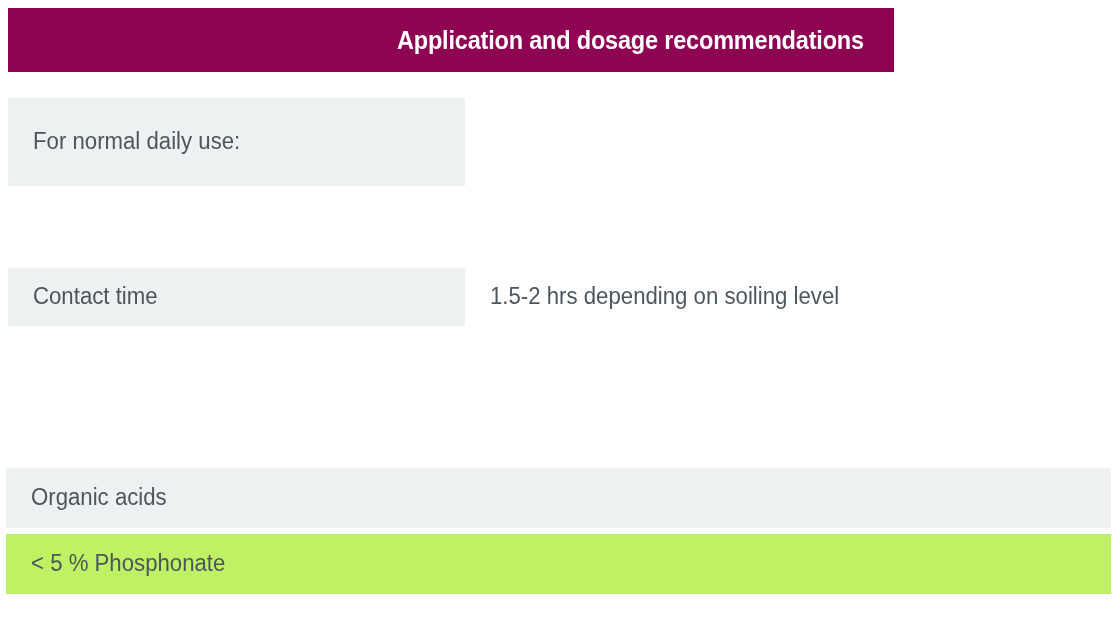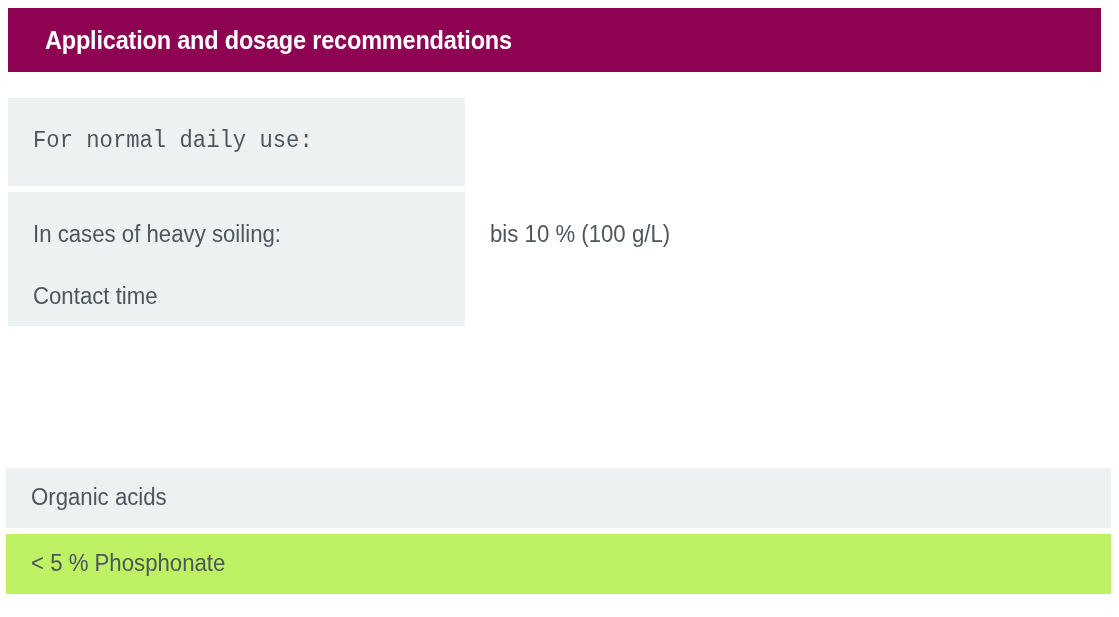--- a/index.html
+++ b/index.html
@@ -18,26 +18,27 @@
     position: relative;
     width: 1119px;
     height: 617px;
     background: #ffffff;
   }
 
   
   .section-header {
     position: absolute;
     left: 8px;
-    width: 1093px;
+    width: 886px;
     background: #8e0453;
     display: flex;
     align-items: center;
     box-sizing: border-box;
     padding-left: 37px;
+    justify-content: flex-end;
   }
   .section-header-title {
     color: #ffffff;
     font-weight: bold;
     font-size: 25px;
     letter-spacing: -0.2px;
     line-height: 1;
     white-space: nowrap;
     transform: scaleX(0.94);
     transform-origin: left center;
@@ -74,21 +75,21 @@
   .cell-text {
     color: #4c565c;
     font-size: 23px;
     line-height: 1.1;
     white-space: nowrap;
     transform: scaleX(0.965);
     transform-origin: left center;
   }
 
   
-  #row-normal-use   { top: 98px;  width: 1105px; height: 88px; font-family: Liberation Mono, monospace; }
+  #row-normal-use   { top: 98px;  width: 1105px; height: 88px; }
   #row-heavy-soil   { top: 192px; width: 1105px; height: 86px; }
   #row-contact-time { top: 268px; width: 1105px; height: 58px; }
 
   
   .row-full {
     position: absolute;
     left: 6px;
     width: 1105px;
     box-sizing: border-box;
     display: flex;
@@ -109,32 +110,27 @@
   <div class="section-header" id="header-application">
     <span class="section-header-title">Application and dosage recommendations</span>
   </div>
 
   <div class="row" id="row-normal-use">
     <div class="row-cell cell-label">
       <span class="cell-text">For normal daily use:</span>
     </div>
   </div>
 
-  <div class="row" id="row-heavy-soil">
-    <div class="row-cell cell-label">
-      <span class="cell-text">In cases of heavy soiling:</span>
-    </div>
-    <div class="row-cell cell-value">
-      <span class="cell-text">bis 10 % (100 g/L)</span>
-    </div>
-  </div>
 
   <div class="row" id="row-contact-time">
     <div class="row-cell cell-label">
       <span class="cell-text">Contact time</span>
+    </div>
+    <div class="row-cell cell-value">
+      <span class="cell-text">1.5-2 hrs depending on soiling level</span>
     </div>
   </div>
 
 
   <div class="row-full shaded" id="row-organic-acids">
     <span class="cell-text">Organic acids</span>
   </div>
 
   <div class="row-full plain" id="row-phosphonate">
     <span class="cell-text">&lt; 5 % Phosphonate</span>

